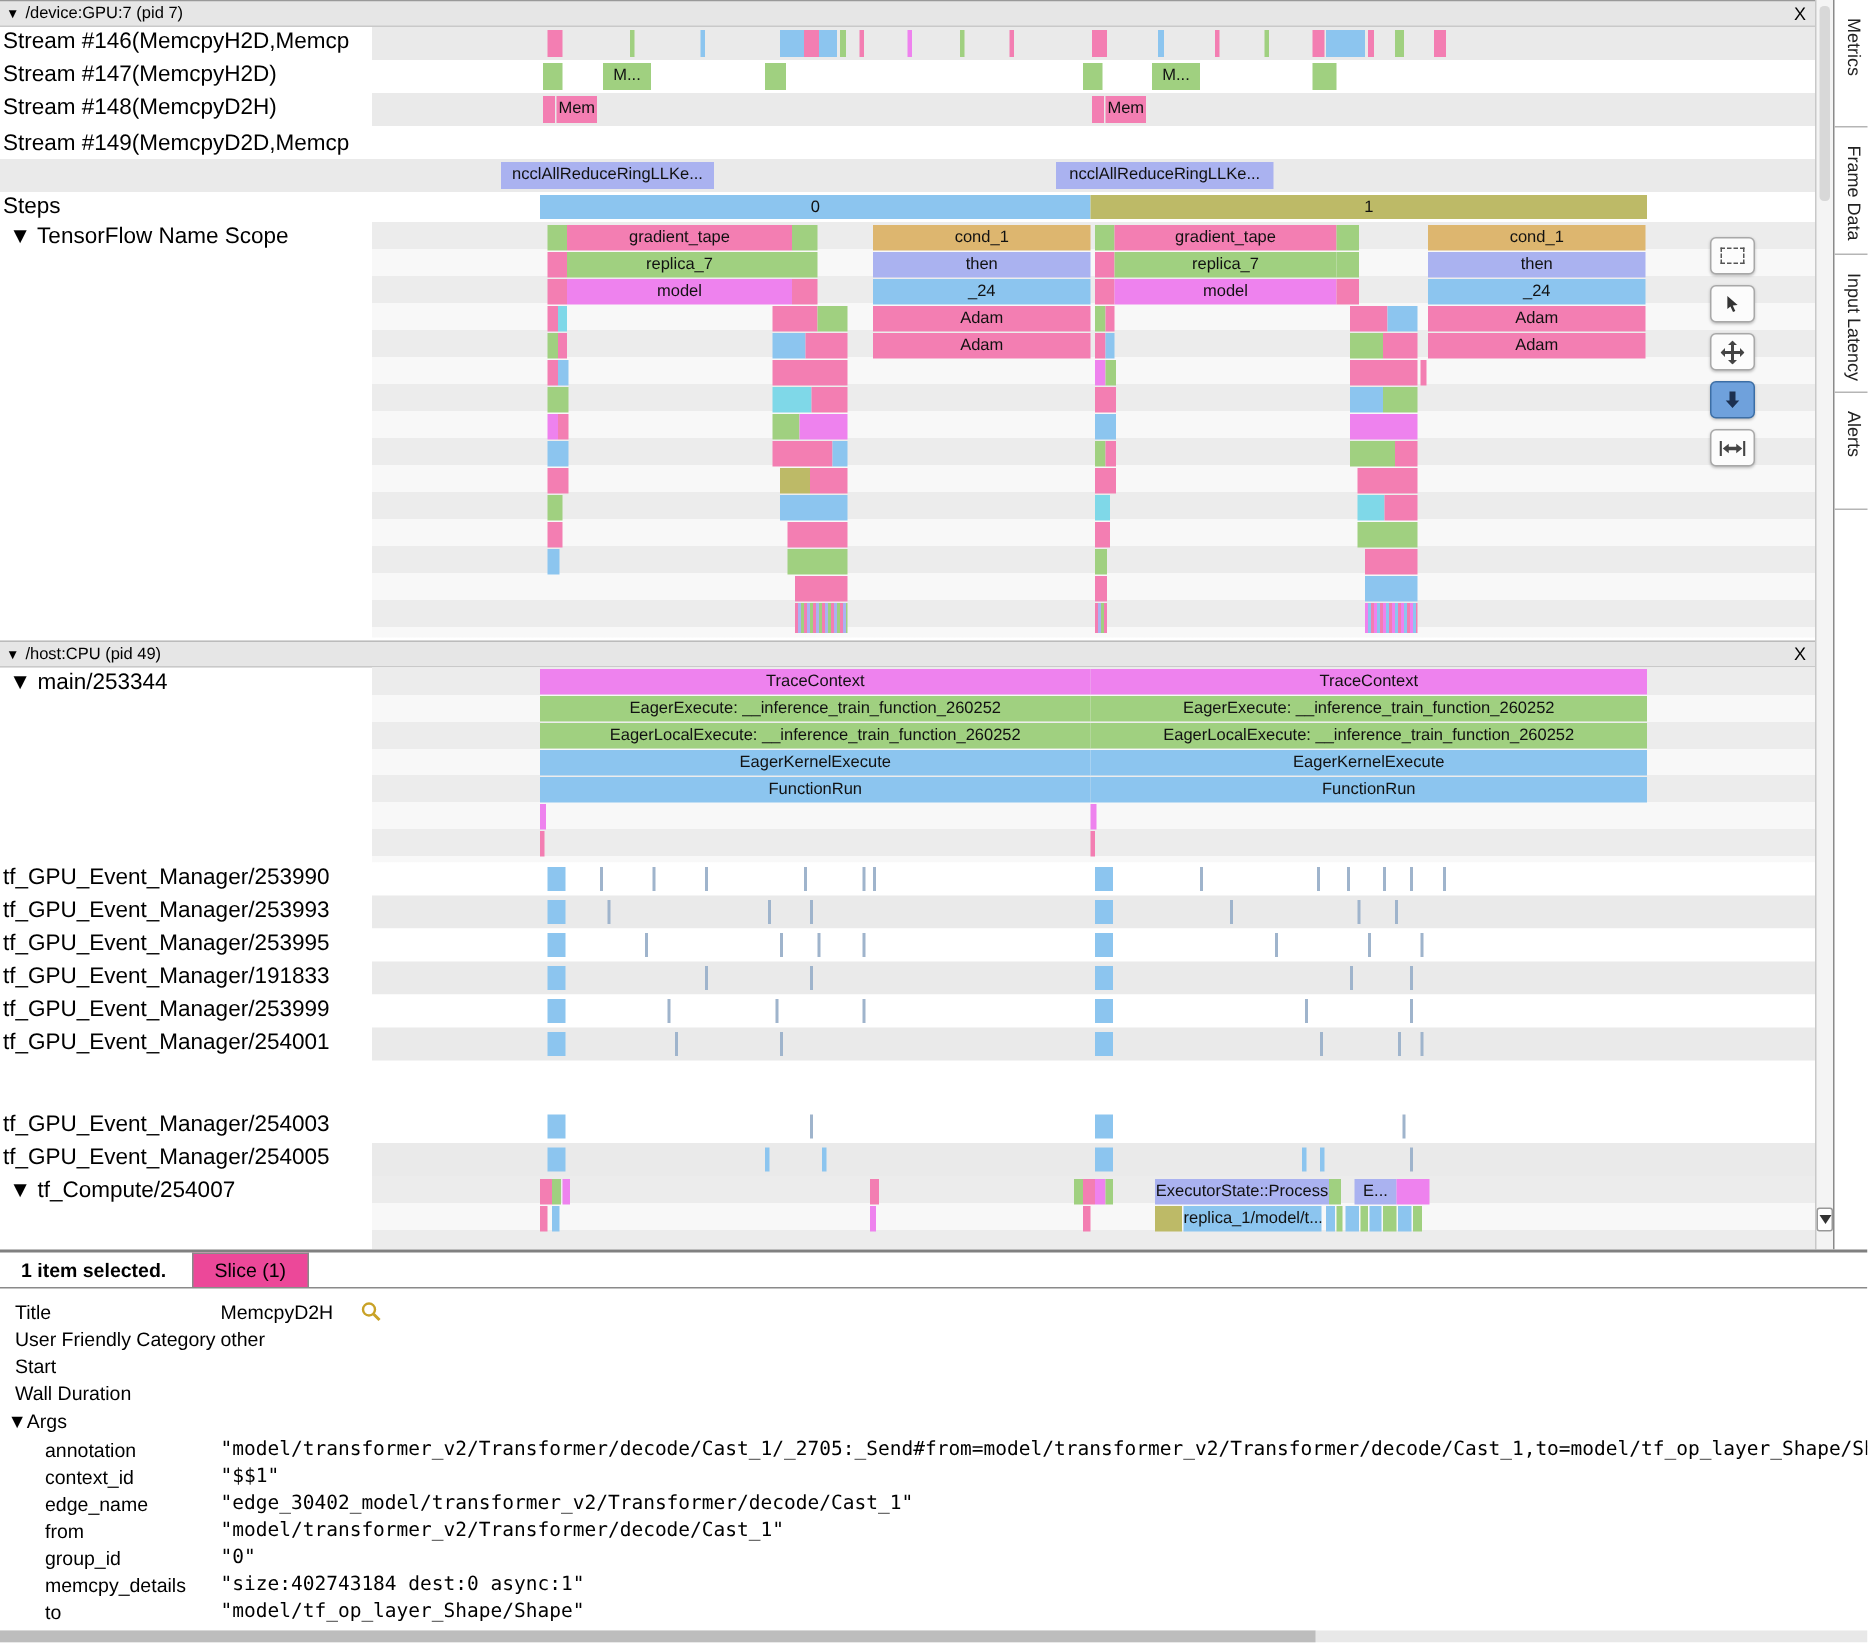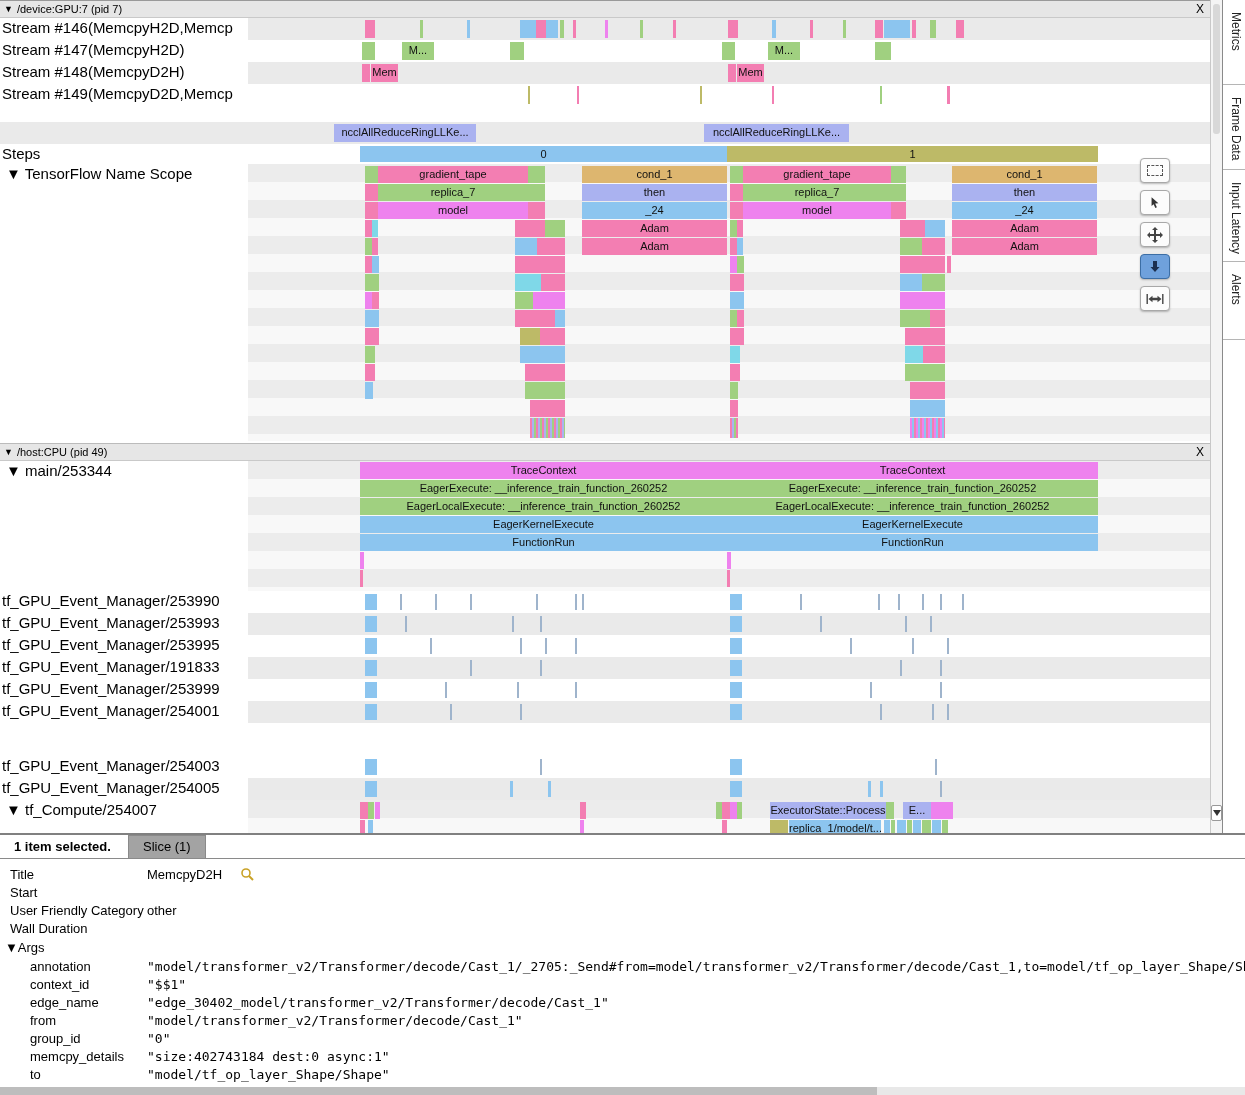--- a/index.html
+++ b/index.html
@@ -30,21 +30,21 @@
   .tool{width:28px;height:23px;background:#fcfcfc;border:1px solid #a8a8a8;border-radius:4px;display:flex;align-items:center;justify-content:center;box-shadow:0 1px 2px rgba(0,0,0,0.25);cursor:pointer;}
   .tool.active{background:#6fa1dc;border-color:#3c6ea5;}
   .marquee-box{width:14px;height:9px;border:1px dashed #555;}
   
   .right-tabs{position:absolute;left:1222px;top:0;width:23px;height:833px;background:#fff;border-left:1px solid #8a8a8a;box-sizing:border-box;}
   .rtab{writing-mode:vertical-rl;font-size:12px;color:#222;padding-top:12px;box-sizing:border-box;width:23px;line-height:21px;border-bottom:1px solid #b5b5b5;overflow:hidden;cursor:pointer;}
   
   .panel{position:absolute;left:0;top:833px;width:1245px;height:254px;background:#fff;border-top:2px solid #808080;box-sizing:border-box;font-size:13px;overflow:hidden;}
   .tabbar{height:23px;border-bottom:1px solid #8a8a8a;position:relative;}
   .sel-info{position:absolute;left:14px;top:4px;font-weight:bold;}
-  .slice-tab{position:absolute;left:128px;top:0;height:23px;box-sizing:border-box;border:1px solid #8a8a8a;border-bottom:none;background:#a3a3a3;padding:3px 14px 0;z-index:2;cursor:pointer;}
+  .slice-tab{position:absolute;left:128px;top:0;height:23px;box-sizing:border-box;border:1px solid #8a8a8a;border-bottom:none;background:#ec4899;padding:3px 14px 0;z-index:2;cursor:pointer;}
   .detail-table{padding-top:6px;}
   .drow{display:flex;align-items:center;height:18px;white-space:nowrap;overflow:hidden;width:1245px;}
   .dlabel{flex:0 0 147px;width:147px;padding-left:10px;box-sizing:border-box;overflow:hidden;}
   .dlabel.indent{padding-left:30px;}
   .dvalue{white-space:nowrap;overflow:hidden;}
   .mono{font-family:"DejaVu Sans Mono",monospace;}
   .args-hdr{padding-left:5px;height:20px;display:flex;align-items:center;}
   .mag{margin-left:18px;display:flex;align-items:center;cursor:pointer;}
 </style>
 </head>
@@ -97,21 +97,21 @@
         </div>
         <div class="track-row" style="height: 22px;">
           <div class="track-label">Stream #148(MemcpyD2H)</div>
           <div class="track-timeline bg-gray">
             <div class="bar" style="left: 114px; top: 2px; width: 8px; height: 18px; background: rgb(243, 126, 178);"></div>
             <div class="bar" style="left: 123px; top: 2px; width: 27px; height: 18px; background: rgb(243, 126, 178);">Mem</div>
             <div class="bar" style="left: 480px; top: 2px; width: 8px; height: 18px; background: rgb(243, 126, 178);"></div>
             <div class="bar" style="left: 489px; top: 2px; width: 27px; height: 18px; background: rgb(243, 126, 178);">Mem</div>
           </div>
         </div>
-        <div class="track-row" style="height: 38px;">
+        <div class="track-row" style="height: 22px; align-items: center;">
           <div class="track-label">Stream #149(MemcpyD2D,Memcp</div>
           <div class="track-timeline bg-white">
             <div class="bar" style="left: 280px; top: 2px; width: 2px; height: 18px; background: rgb(189, 186, 103);"></div>
             <div class="bar" style="left: 329px; top: 2px; width: 2px; height: 18px; background: rgb(243, 126, 178);"></div>
             <div class="bar" style="left: 452px; top: 2px; width: 2px; height: 18px; background: rgb(189, 186, 103);"></div>
             <div class="bar" style="left: 524px; top: 2px; width: 2px; height: 18px; background: rgb(243, 126, 178);"></div>
             <div class="bar" style="left: 632px; top: 2px; width: 2px; height: 18px; background: rgb(160, 208, 128);"></div>
             <div class="bar" style="left: 699px; top: 2px; width: 3px; height: 18px; background: rgb(243, 126, 178);"></div>
           </div>
         </div>
@@ -443,26 +443,26 @@
           <div class="dlabel">Title</div>
           <div class="dvalue">MemcpyD2H</div>
           <span class="mag">
             <svg width="14" height="14" viewBox="0 0 14 14">
               <circle cx="6" cy="6" r="4" fill="none" stroke="#c9a227" stroke-width="1.6"></circle>
               <line x1="9" y1="9" x2="13" y2="13" stroke="#c9a227" stroke-width="2"></line>
             </svg>
           </span>
         </div>
         <div class="drow">
+          <div class="dlabel">User Friendly Category</div>
+          <div class="dvalue">other</div>
+        </div>
+        <div class="drow">
           <div class="dlabel">Start</div>
           <div class="dvalue"></div>
-        </div>
-        <div class="drow">
-          <div class="dlabel">User Friendly Category</div>
-          <div class="dvalue">other</div>
         </div>
         <div class="drow">
           <div class="dlabel">Wall Duration</div>
           <div class="dvalue"></div>
         </div>
         <div class="drow args-hdr">▼Args</div>
         <div class="drow">
           <div class="dlabel indent">annotation</div>
           <div class="dvalue mono">"model/transformer_v2/Transformer/decode/Cast_1/_2705:_Send#from=model/transformer_v2/Transformer/decode/Cast_1,to=model/tf_op_layer_Shape/Shape#::#edg</div>
         </div>

